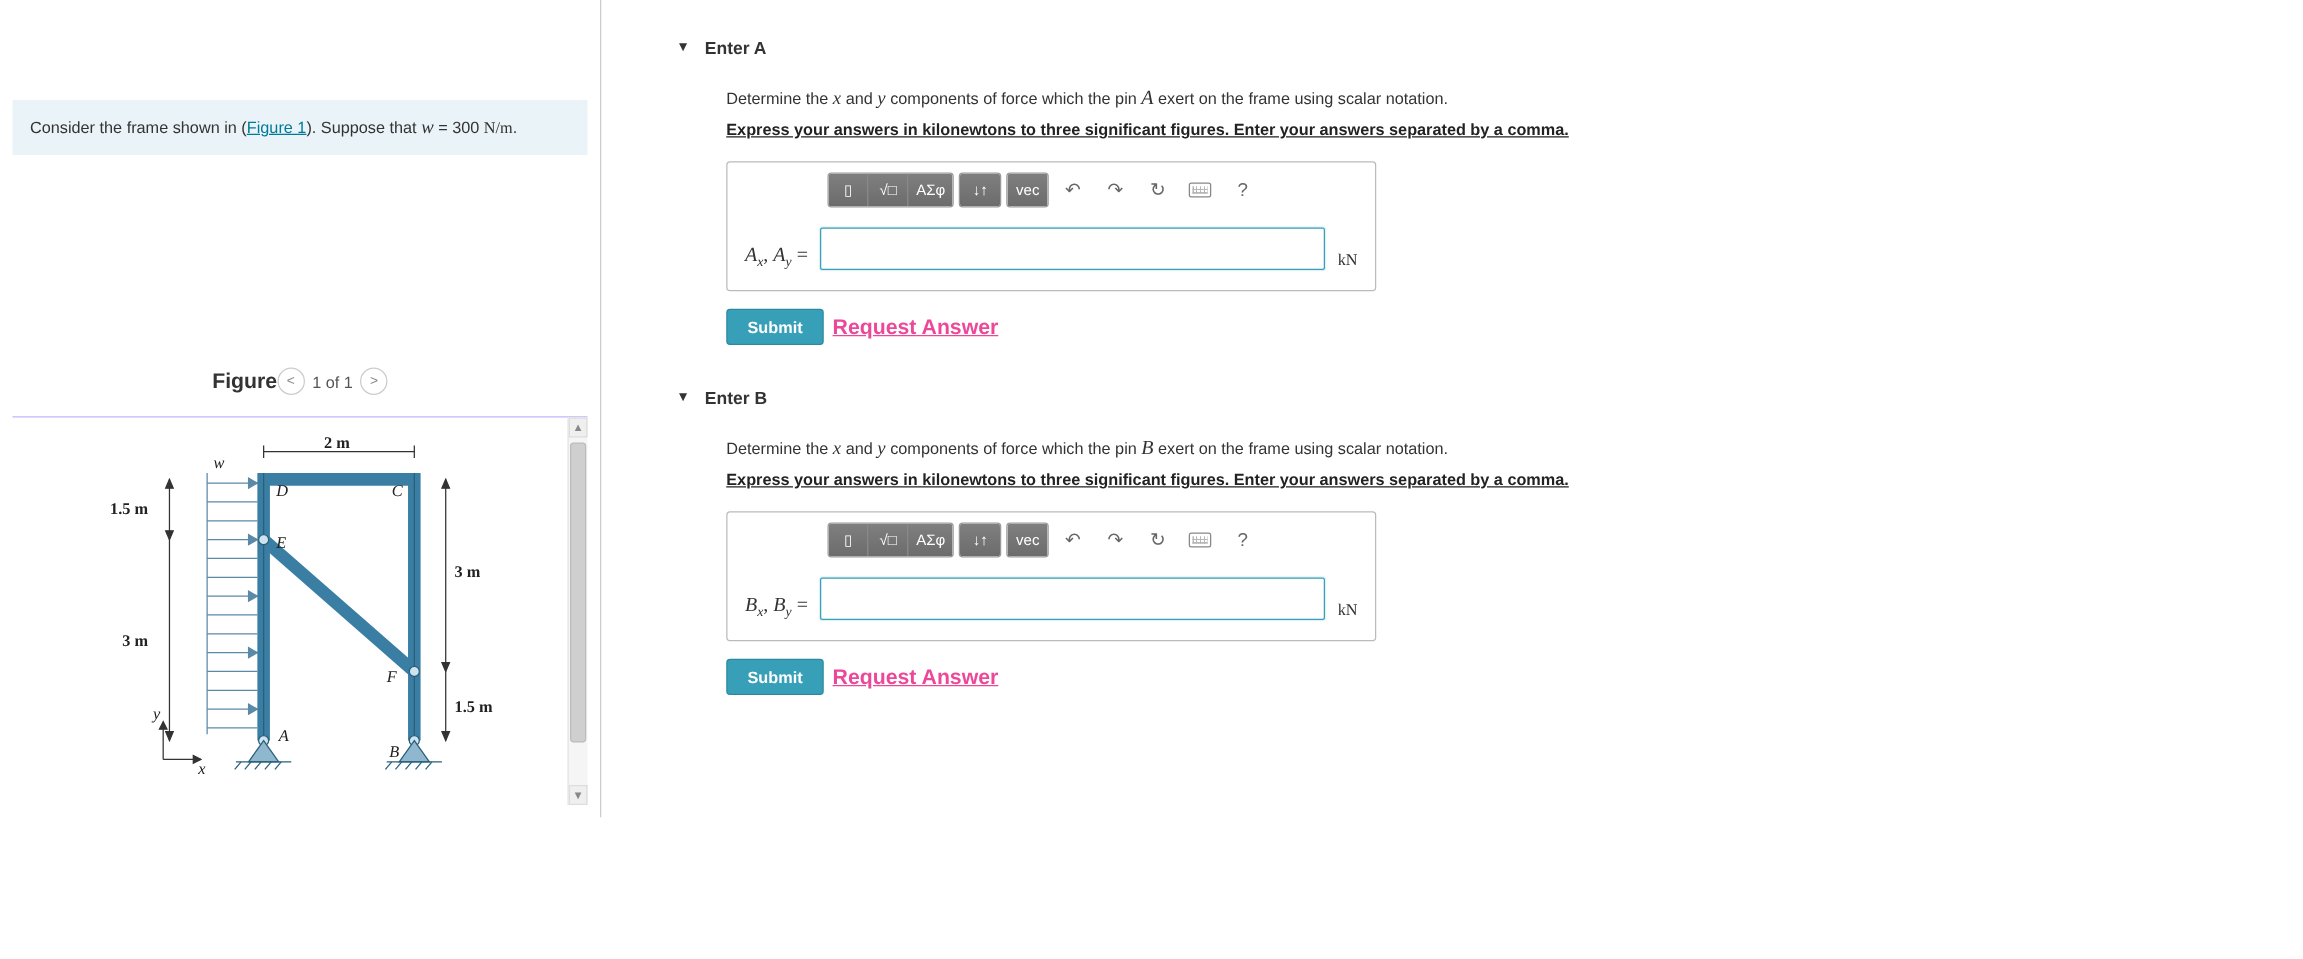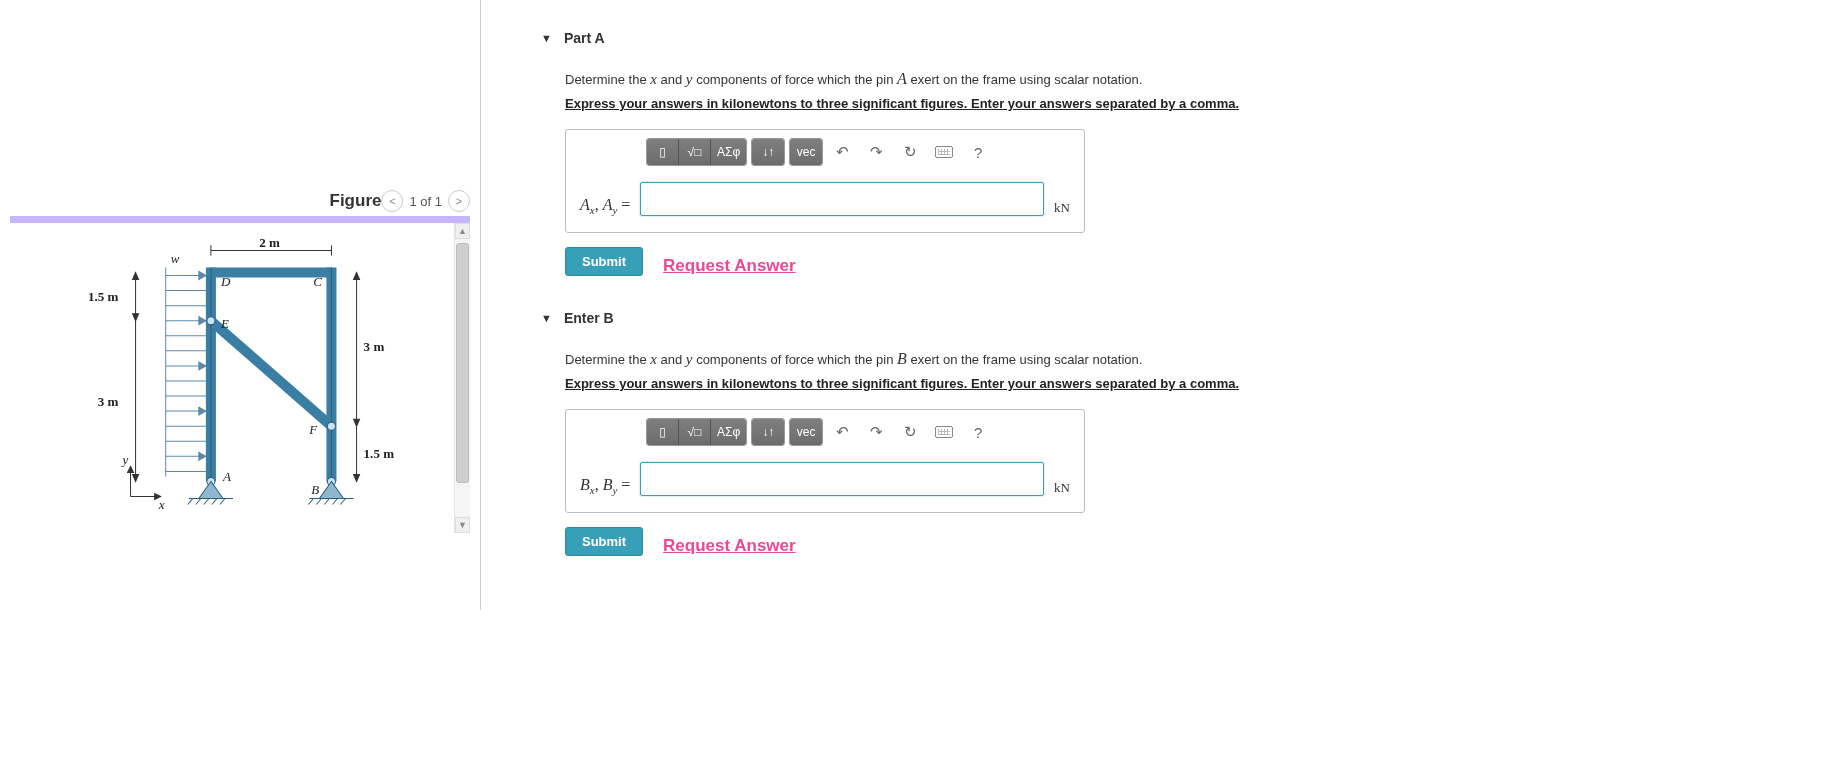--- a/index.html
+++ b/index.html
@@ -32,25 +32,25 @@
   .problem-text {
     background: #eaf3f8;
     padding: 10px 14px;
     margin: 60px 0 0 0;
     line-height: 1.6;
   }
   .problem-text a { color: #007a99; text-decoration: underline; }
   .math-it { font-style: italic; font-family: 'Times New Roman', serif; font-size: 15px; }
   .figure-header {
     display: flex;
-    justify-content: flex-end;
+    justify-content: center;
     align-items: center;
     margin-top: 170px;
-    border-bottom: 7px solid #c4b5fd;
-    padding-bottom: 4px;
+    border-bottom: 1px solid #c4b5fd;
+    padding-bottom: 17px;
   }
   .figure-title {
     font-size: 17px;
     font-weight: bold;
     color: #333;
   }
   .pager {
     display: flex;
     align-items: center;
     gap: 6px;
@@ -114,21 +114,21 @@
   .part-header {
     display: flex;
     align-items: center;
     gap: 12px;
     font-size: 14px;
     font-weight: bold;
     color: #333;
     margin-bottom: 24px;
   }
   .part-header .caret { font-size: 11px; color: #333; }
-  .part-body { margin-left: 24px; margin-bottom: 34px; }
+  .part-body { margin-left: 40px; margin-bottom: 34px; }
   .question-line { color: #333; margin-bottom: 8px; }
   .instruction-line { font-weight: bold; font-size: 13px; color: #222; margin-bottom: 18px; text-decoration: underline; }
   .answer-box {
     border: 1px solid #bbb;
     border-radius: 3px;
     width: 520px;
     background: #fff;
   }
   .toolbar {
     display: flex;
@@ -186,22 +186,22 @@
     box-shadow: 0 0 0 1px rgba(55,160,184,0.15);
     padding: 0 6px;
     font-size: 14px;
   }
   .unit {
     font-family: 'Times New Roman', serif;
     font-size: 13px;
   }
   .actions {
     display:flex;
-    align-items:flex-end;
-    gap: 20px;
+    align-items:center;
+    gap: 7px;
     margin-top: 14px;
   }
   .submit-btn {
     background: #37a0b8;
     color: #fff;
     border: 1px solid #2b8aa0;
     border-radius: 3px;
     font-weight: bold;
     font-size: 13px;
     padding: 6px 16px;
@@ -228,20 +228,23 @@
                 repeating-linear-gradient(0deg,#888 0 1px,transparent 1px 3px);
     opacity:.6;
   }
 </style>
 </head>
 <body>
 
 <div class="layout">
 
   <div class="left-pane">
+    <div class="problem-text">
+      <span>Consider the frame shown in (</span><a href="#">Figure 1</a><span>). Suppose that </span><span class="math-it">w</span><span> = 300 </span><span style="font-family:'Times New Roman',serif;">N/m</span><span>.</span>
+    </div>
 
     <div class="figure-header">
       <div class="figure-title">Figure</div>
       <div class="pager">
         <span class="pager-btn">&lt;</span>
         <span>1 of 1</span>
         <span class="pager-btn">&gt;</span>
       </div>
     </div>
 
@@ -360,21 +363,21 @@
       </div>
     </div>
   </div>
 
   <div class="divider"></div>
 
   <div class="right-pane">
 
     <div class="part-header">
       <span class="caret">▼</span>
-      <span>Part A</span>
+      <span>Enter A</span>
     </div>
     <div class="part-body">
       <div class="question-line">
         <span>Determine the </span><span class="math-it">x</span><span> and </span><span class="math-it">y</span><span> components of force which the pin </span><span class="math-it" style="font-size:16px;">A</span><span> exert on the frame using scalar notation.</span>
       </div>
       <div class="instruction-line">Express your answers in kilonewtons to three significant figures. Enter your answers separated by a comma.</div>
 
       <div class="answer-box">
         <div class="toolbar">
           <div class="tool-group">

